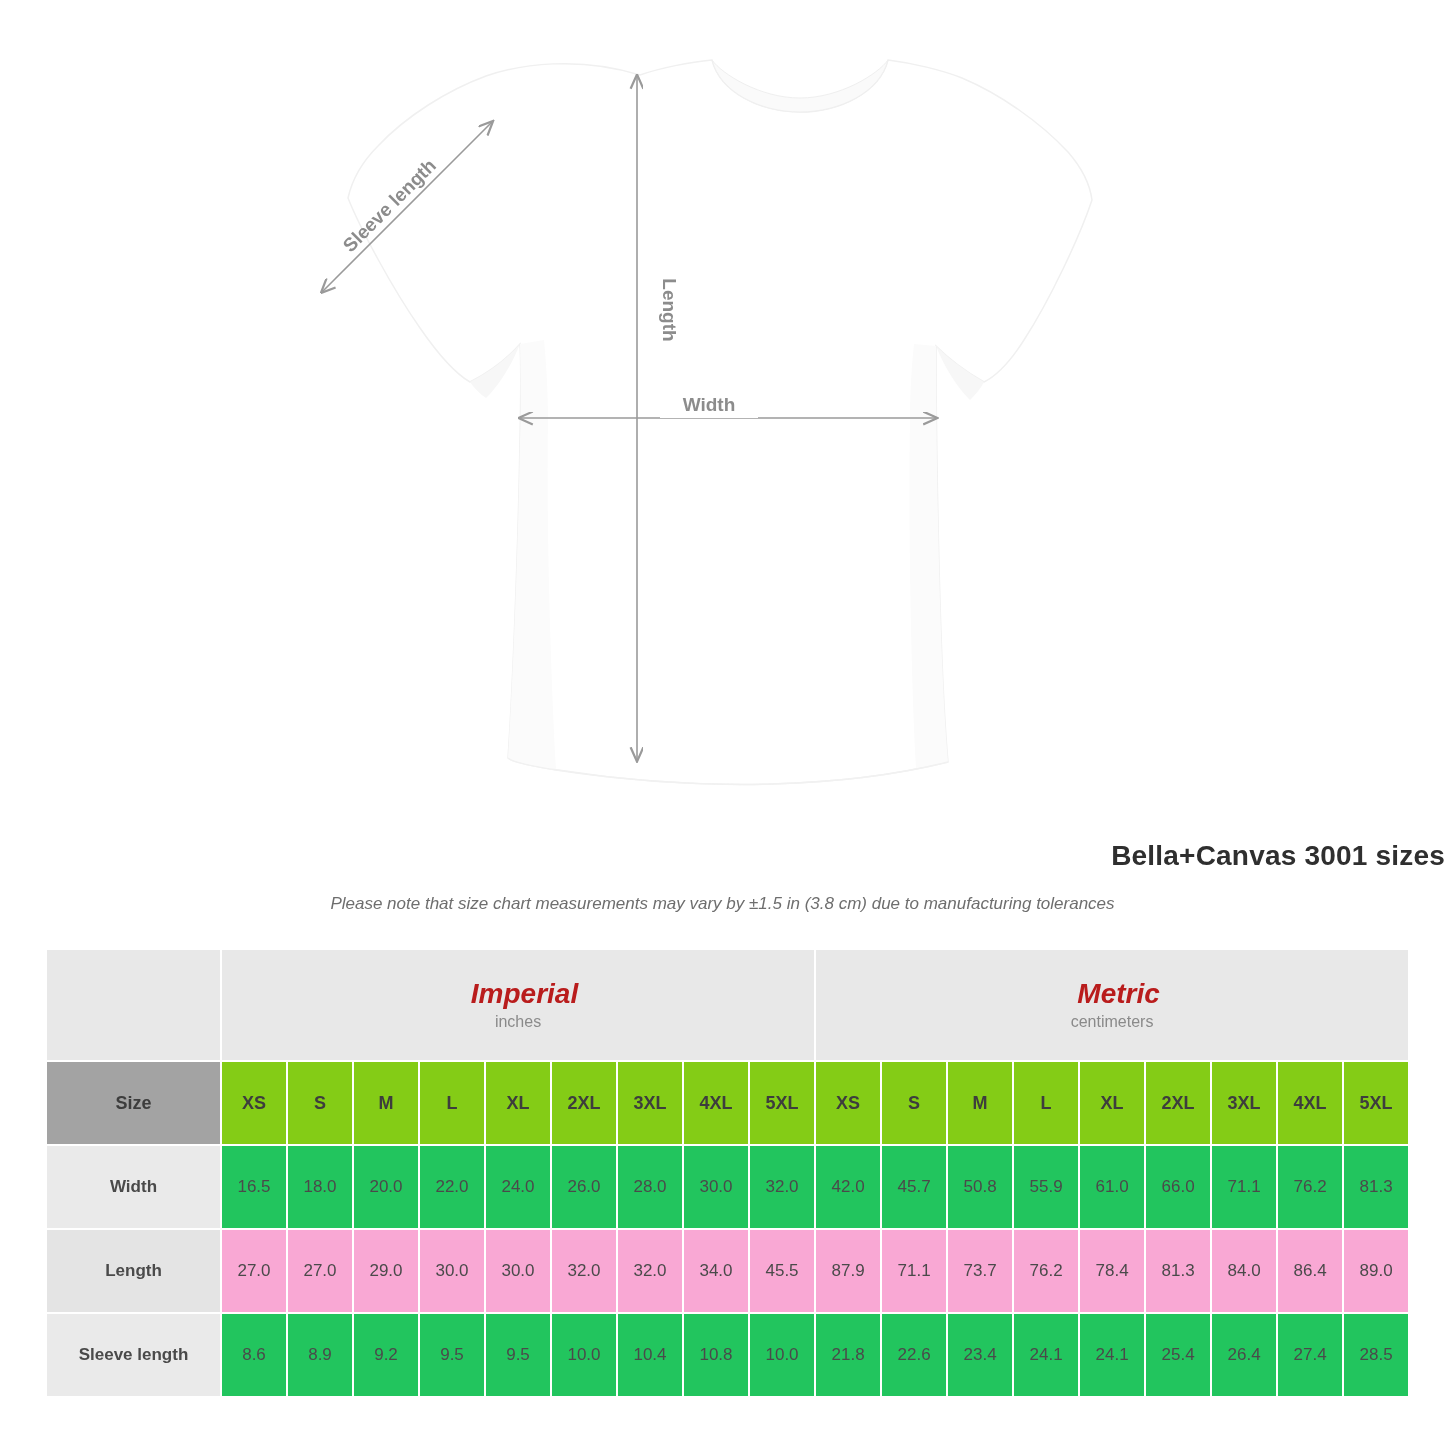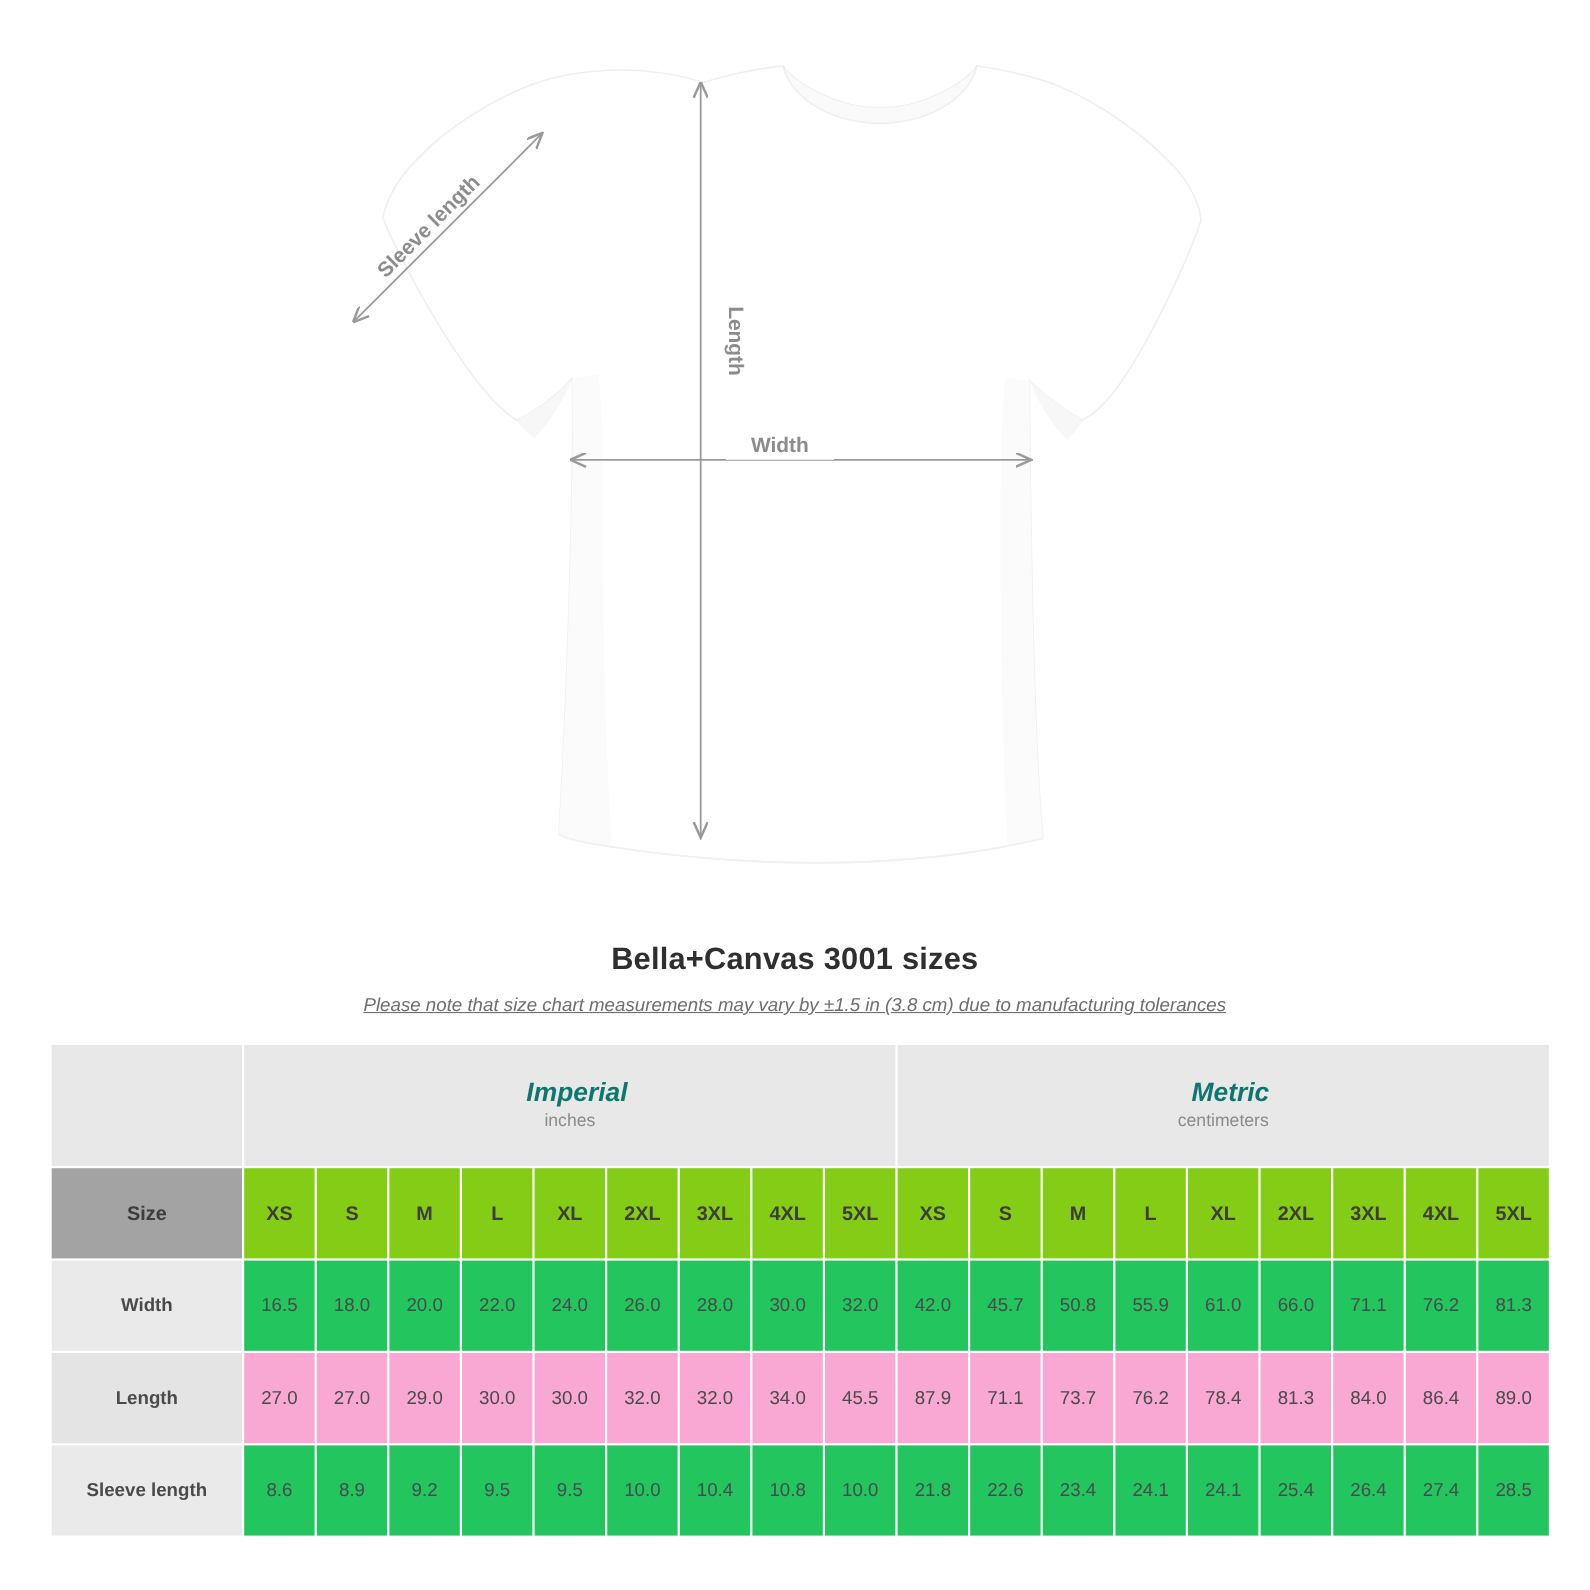--- a/index.html
+++ b/index.html
@@ -35,28 +35,28 @@
     left: 0;
     top: 840px;
     width: 1445px;
     text-align: center;
   }
   #chart-title {
     font-size: 28px;
     font-weight: bold;
     color: #2f2f2f;
     letter-spacing: 0.2px;
-    margin: 16px;
+    margin: 0;
+    text-align: right;
   }
   #chart-note {
-    margin-top: 12px;
+    margin-top: 22px;
     font-size: 17px;
     font-style: italic;
     color: #6e6e6e;
-    text-decoration: underline;
   }
 
   
   #size-table-wrap {
     position: absolute;
     left: 45px;
     top: 948px;
     width: 1355px;
   }
   table.size-table {
@@ -72,24 +72,24 @@
     color: #4a4a4a;
     background: #f2f2f2;
     height: 84px;
     padding: 0;
   }
   table.size-table tr.unit-row td {
     height: 112px;
     background: #e8e8e8;
   }
   .unit-main {
-    font-size: 24px;
+    font-size: 28px;
     font-style: italic;
     font-weight: bold;
-    color: #0f766e;
+    color: #b91c1c;
     line-height: 1.25;
     padding-left: 13px;
   }
   .unit-sub {
     font-size: 16px;
     color: #8a8a8a;
     line-height: 1.4;
   }
   tr.header-row td {
     background: #84cc16;

